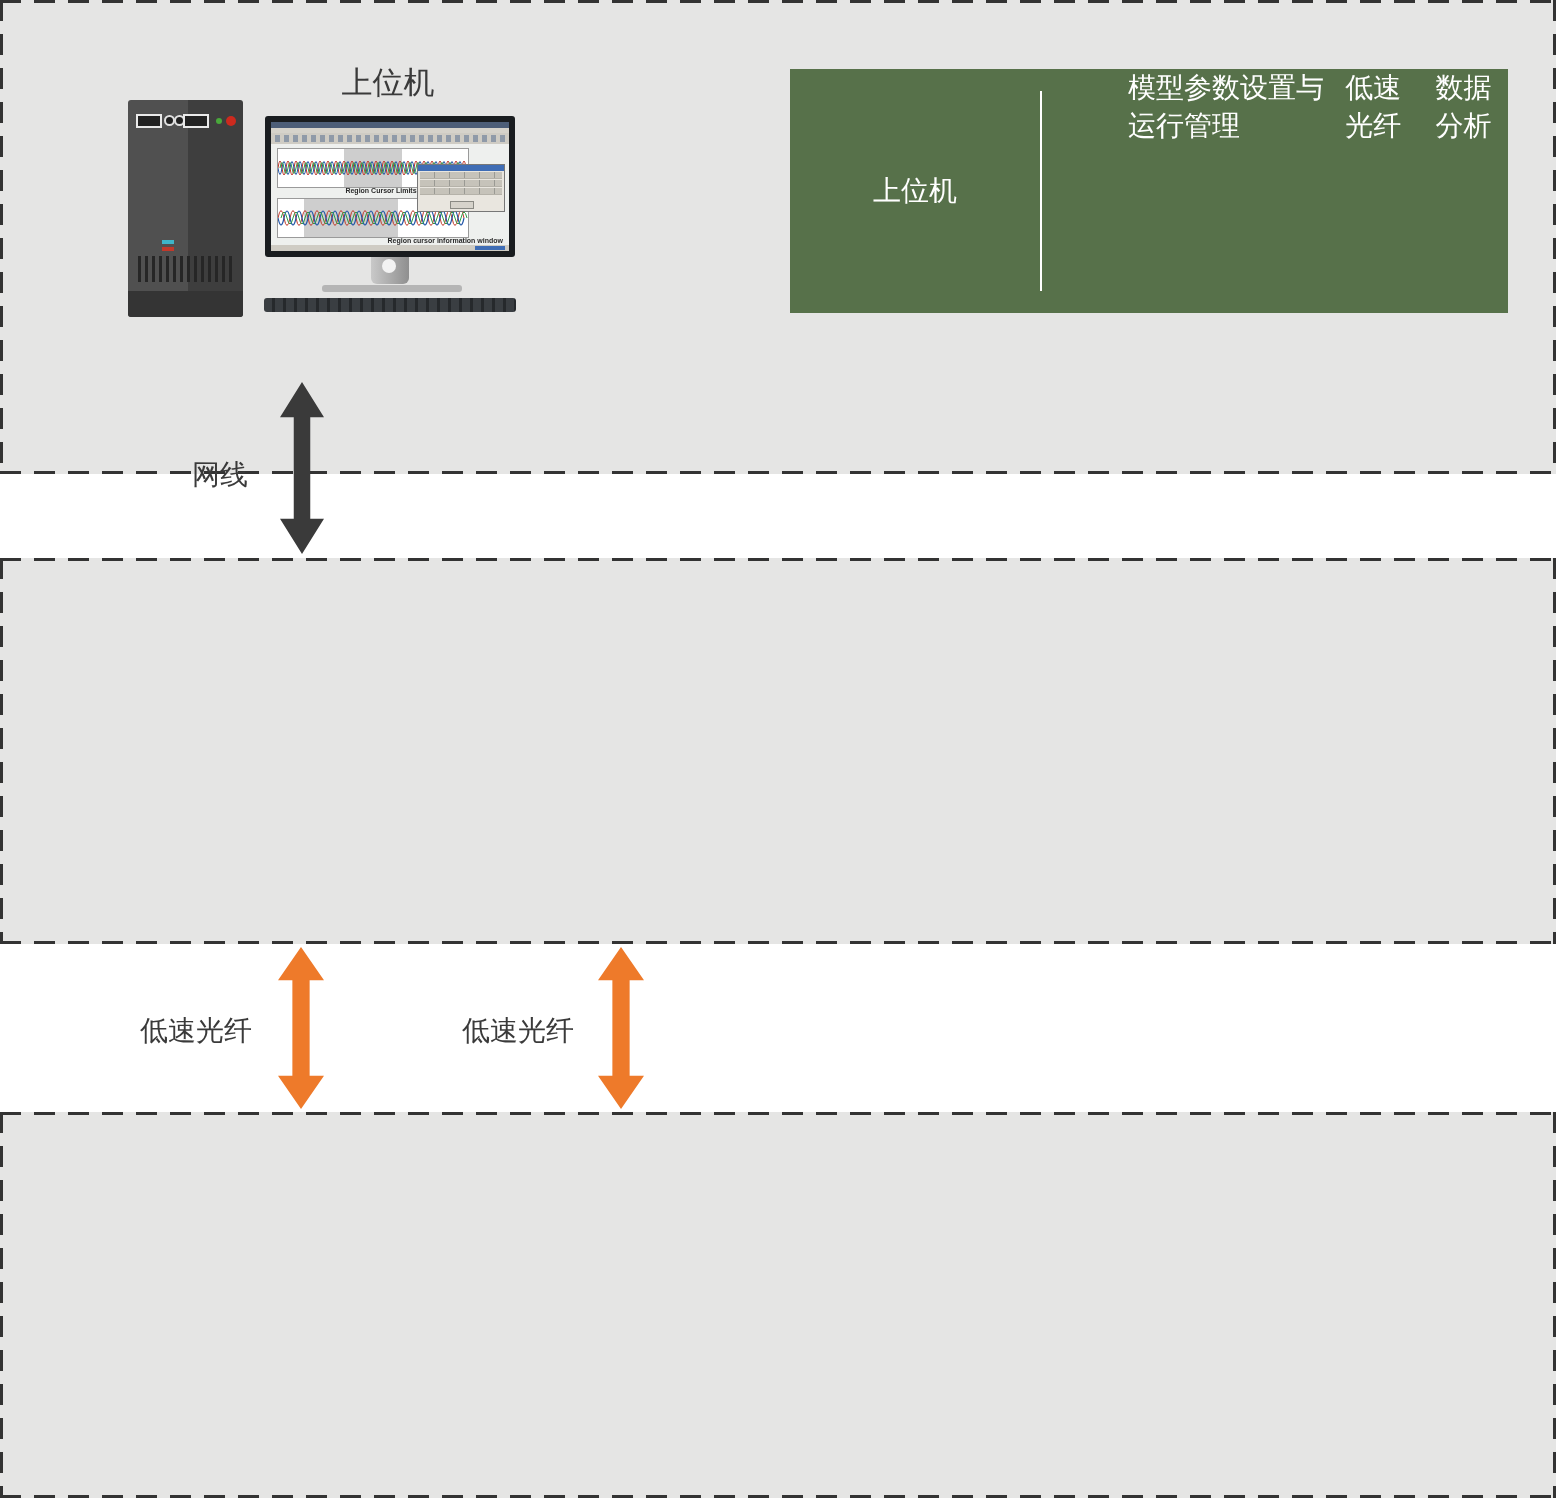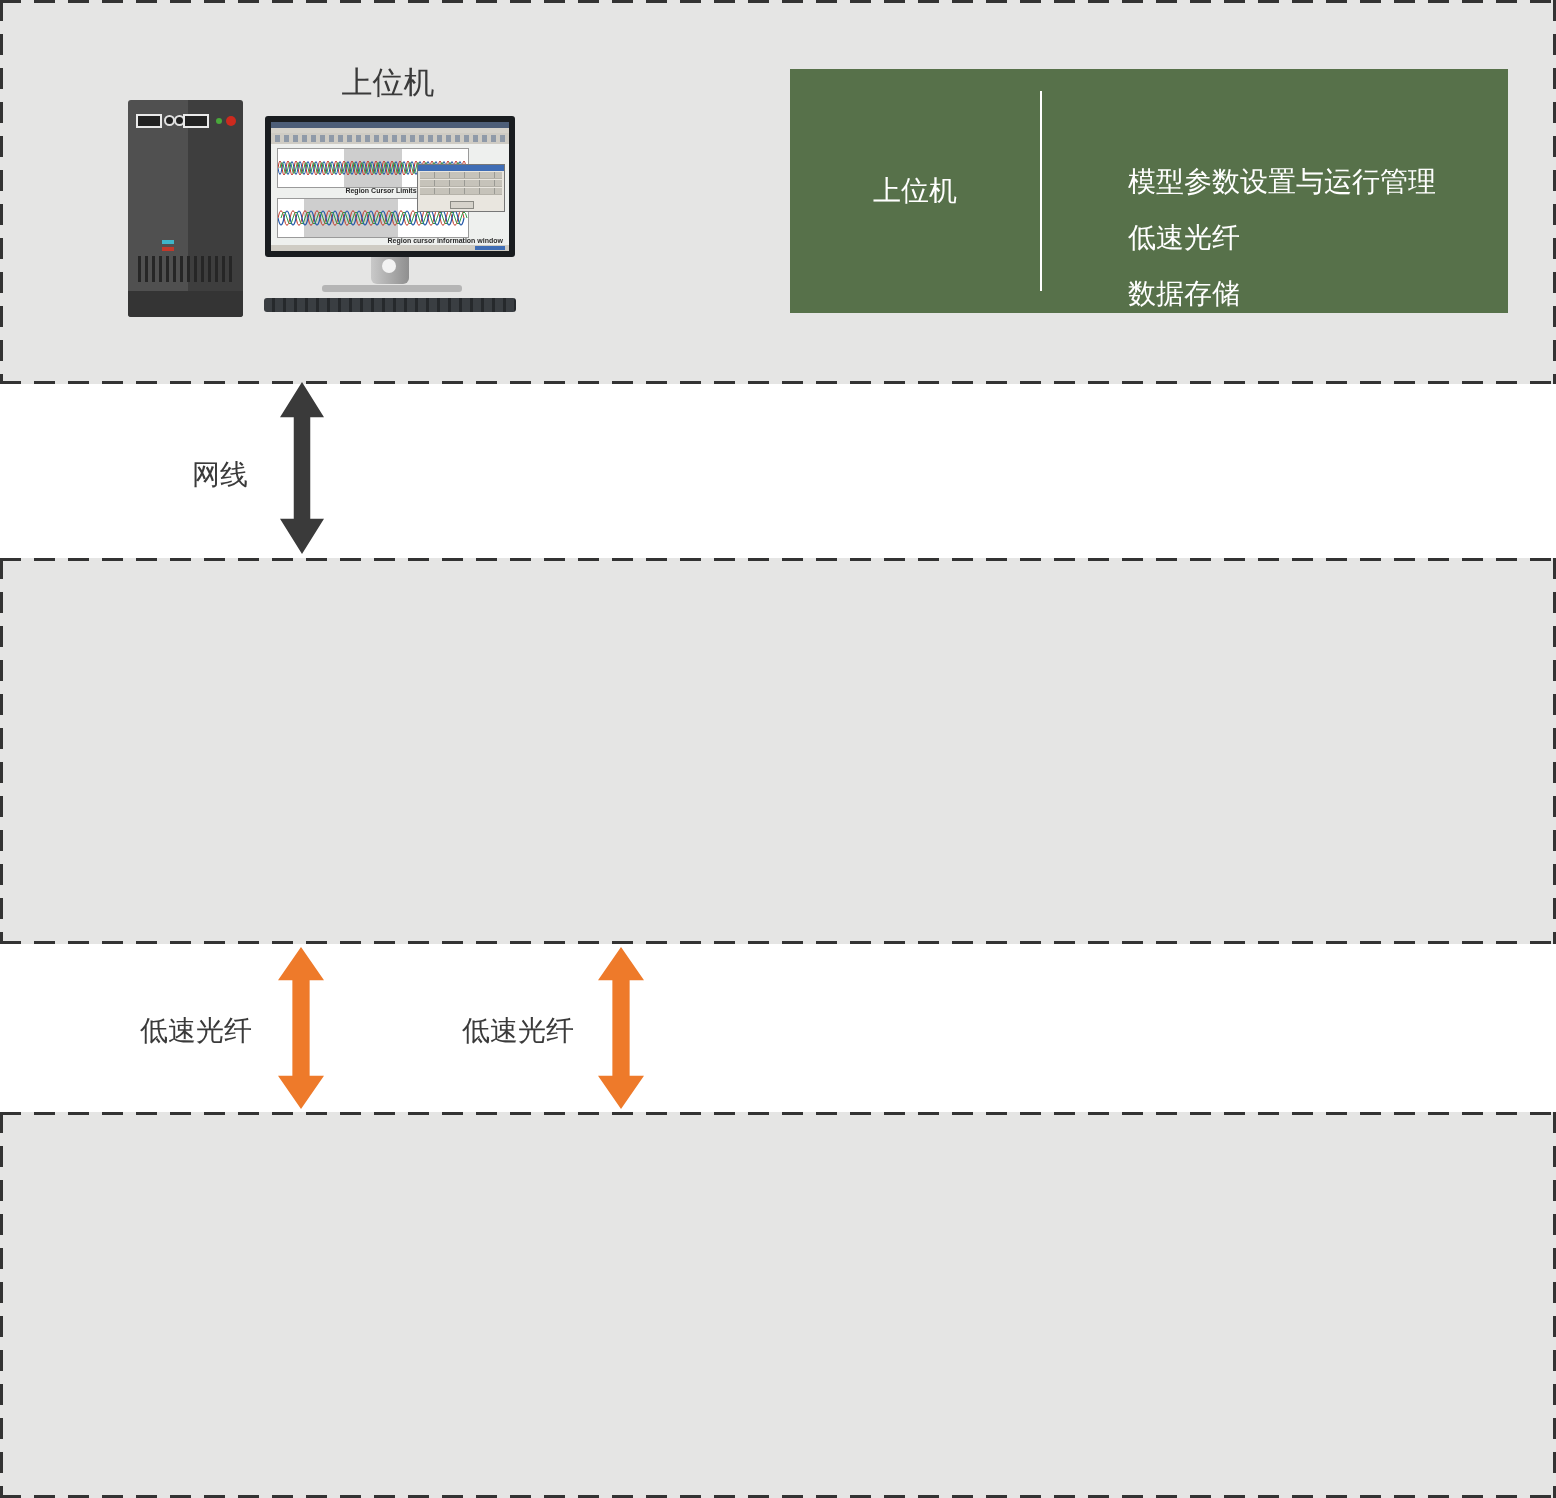--- a/index.html
+++ b/index.html
@@ -12,31 +12,31 @@
     background-color:var(--section-bg,#e5e5e4);
     background-image:
       repeating-linear-gradient(90deg,var(--section-border,#333) 0 21px,transparent 21px 34px),
       repeating-linear-gradient(90deg,var(--section-border,#333) 0 21px,transparent 21px 34px),
       repeating-linear-gradient(180deg,var(--section-border,#333) 0 21px,transparent 21px 34px),
       repeating-linear-gradient(180deg,var(--section-border,#333) 0 21px,transparent 21px 34px);
     background-size:100% 3px,100% 3px,3px 100%,3px 100%;
     background-position:0 0,0 100%,0 0,100% 0;
     background-repeat:no-repeat;
   }
-  .zone-top{top:0;height:384px;}
+  .zone-top{top:0;height:474px;}
   .zone-mid{top:558px;height:386px;}
   .zone-bot{top:1112px;height:386px;}
 
   
   .card{position:absolute;left:790px;width:718px;display:flex;color:var(--card-text,#fff);}
   .card-top{top:69px;height:244px;background:var(--card-host,#57714a);}
   .card-mid{top:633px;height:245px;background:var(--card-kl2800,#5f9158);}
   .cell-title{width:250px;display:flex;align-items:center;justify-content:center;font-size:28px;}
   .vdivider{width:2px;background:#fff;margin:22px 0;}
-  .cell-list{flex:1;display:flex;flex-direction:column;justify-content:flex-end;gap:18px;padding-left:86px;font-size:28px;}
+  .cell-list{flex:1;display:flex;flex-direction:row;justify-content:flex-end;gap:18px;padding-left:86px;font-size:28px;}
 
   
   .lbl{position:absolute;color:var(--text-dark,#3a3a3a);}
   .lbl-host{left:298px;top:62px;width:180px;text-align:center;font-size:31px;}
   .lbl-net{left:192px;top:456px;font-size:28px;}
   .lbl-high{left:344px;top:796px;width:114px;text-align:center;font-size:27px;}
   .lbl-lowL{left:140px;top:1012px;font-size:28px;}
   .lbl-lowR{left:462px;top:1012px;font-size:28px;}
 
   
@@ -195,21 +195,21 @@
     <div class="mon-neck"></div>
     <div class="mon-base"></div>
     <div class="keyboard"></div>
 
     <div class="card card-top">
       <div class="cell-title">上位机</div>
       <div class="vdivider"></div>
       <div class="cell-list">
         <div>模型参数设置与运行管理</div>
         <div>低速光纤</div>
-        <div>数据存储</div>
+        <div>数据分析</div>
       </div>
     </div>
   </section>
 
   <div class="lbl lbl-net">网线</div>
   <div class="arrow arrow-net">
     <svg viewBox="0 0 48 176" preserveAspectRatio="none">
         <polygon fill="currentColor" points="24,0 48,36 33,36 33,140 48,140 24,176 0,140 15,140 15,36 0,36"></polygon>
       </svg>
   </div>

